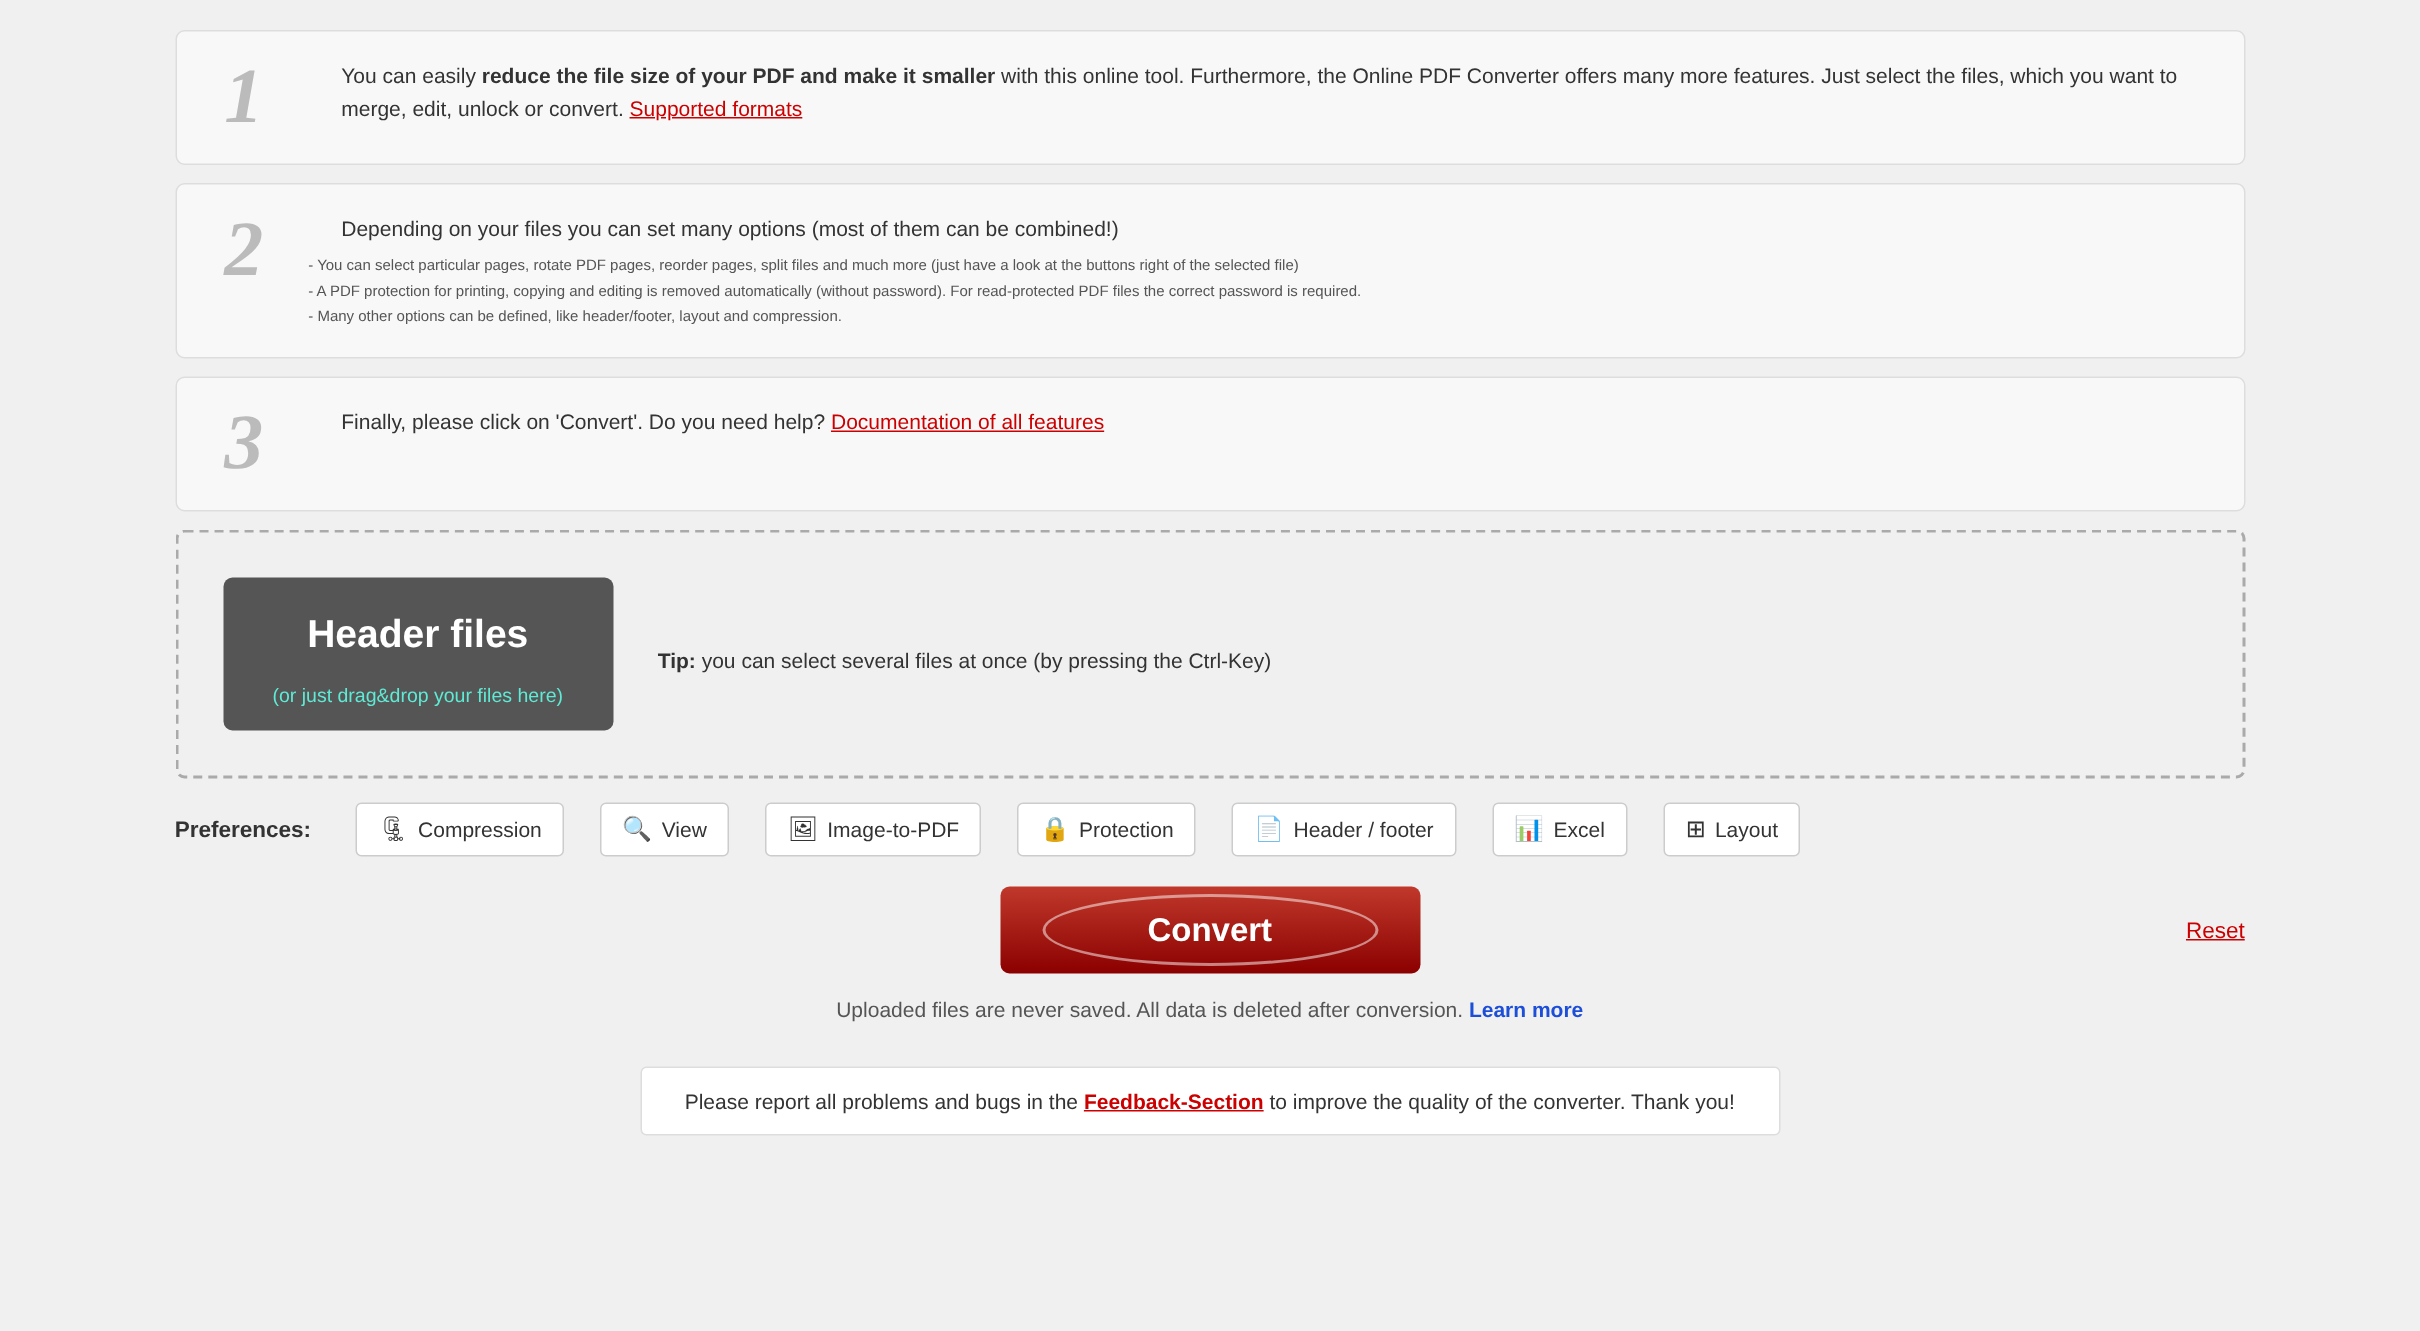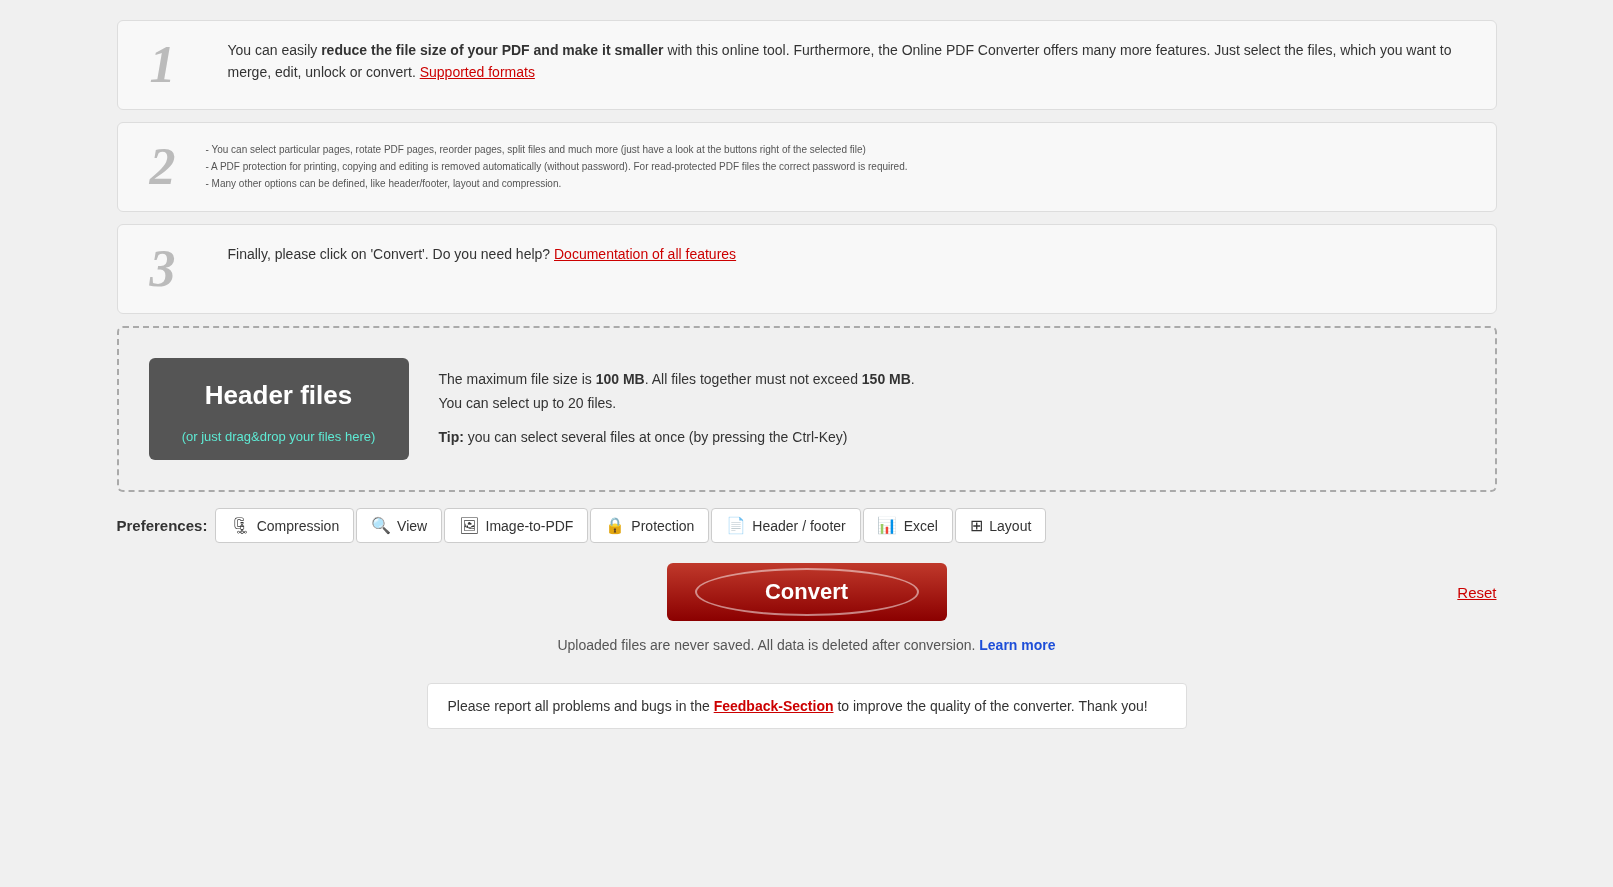--- a/index.html
+++ b/index.html
@@ -92,21 +92,21 @@
     .dropzone-info p {
       line-height: 1.7;
       font-size: 14px;
     }
     .dropzone-info .tip {
       margin-top: 10px;
     }
     .preferences-row {
       display: flex;
       align-items: center;
-      gap: 2px;
+      gap: 24px;
       margin-bottom: 20px;
       flex-wrap: wrap;
     }
     .preferences-label {
       font-weight: bold;
       font-size: 15px;
       margin-right: 6px;
     }
     .pref-btn {
       display: flex;
@@ -171,20 +171,21 @@
     .privacy-note .learn-more {
       color: #1d4ed8;
       cursor: pointer;
       font-weight: bold;
     }
     .feedback-box {
       background: #fff;
       border: 1px solid #ddd;
       border-radius: 4px;
       padding: 14px 20px;
+      text-align: center;
       font-size: 14px;
       max-width: 760px;
       margin: 0 auto;
     }
     .feedback-box .fb-link {
       color: #c00;
       text-decoration: underline;
       font-weight: bold;
       cursor: pointer;
     }
@@ -200,20 +201,21 @@
       <p>
         <span>You can easily </span><strong>reduce the file size of your PDF and make it smaller</strong><span> with this online tool. Furthermore, the Online PDF Converter offers many more features. Just select the files, which you want to merge, edit, unlock or convert.</span>
         <a class="link-red">Supported formats</a>
       </p>
     </div>
   </div>
 
   <div class="step-box">
     <div class="step-number">2</div>
     <div class="step-content">
+      <p>Depending on your files you can set many options (most of them can be combined!)</p>
       <div class="sub-item">- You can select particular pages, rotate PDF pages, reorder pages, split files and much more (just have a look at the buttons right of the selected file)</div>
       <div class="sub-item">- A PDF protection for printing, copying and editing is removed automatically (without password). For read-protected PDF files the correct password is required.</div>
       <div class="sub-item">- Many other options can be defined, like header/footer, layout and compression.</div>
     </div>
   </div>
 
   <div class="step-box">
     <div class="step-number">3</div>
     <div class="step-content">
       <p>
@@ -222,25 +224,20 @@
       </p>
     </div>
   </div>
 
   <div class="dropzone-box">
     <button class="select-files-btn">
       <span class="btn-label">Header files</span>
       <span class="btn-sublabel">(or just drag&amp;drop your files here)</span>
     </button>
     <div class="dropzone-info">
-      <p>
-        <span>The maximum file size is </span><strong>100 MB</strong><span>. All files together must not exceed </span><strong>150 MB</strong><span>.</span>
-        <br>
-        <span>You can select up to 20 files.</span>
-      </p>
       <p class="tip">
         <strong>Tip:</strong><span> you can select several files at once (by pressing the Ctrl-Key)</span>
       </p>
     </div>
   </div>
 
   <div class="preferences-row">
     <span class="preferences-label">Preferences:</span>
     <button class="pref-btn">
       <span class="pref-icon">🗜</span>

